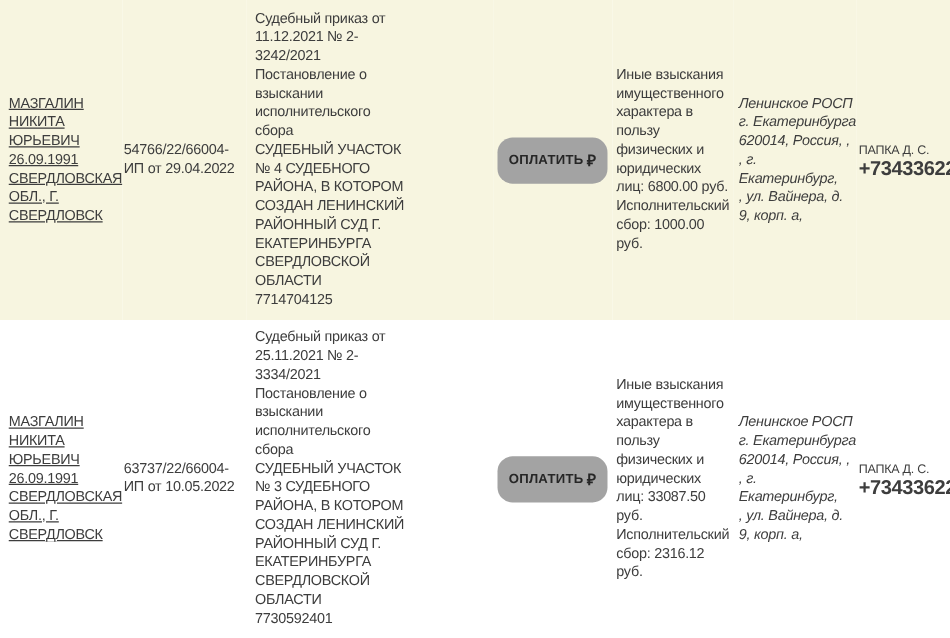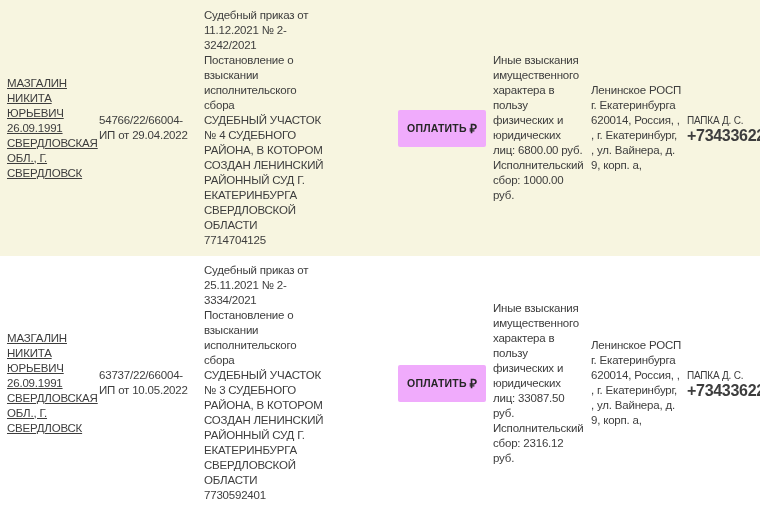--- a/index.html
+++ b/index.html
@@ -22,31 +22,31 @@
     overflow: visible;
   }
   tr.row-odd  { background: #f7f5e0; height: 256px; }
   tr.row-even { background: #ffffff; height: 254px; }
   .cell-text { white-space: pre-line; }
   .debtor-cell     { padding-left: 7px;  padding-right: 1px; text-decoration: underline; }
   .case-cell       { padding-left: 1px;  padding-right: 3px; }
   .requisites-cell { padding-left: 7px;  padding-right: 8px; }
   .pay-cell        { padding-left: 3px;  }
   .subject-cell    { padding-left: 3px;  padding-right: 2px; }
-  .department-cell { padding-left: 4px;  }
+  .department-cell { padding-left: 4px; font-style: italic;  }
   .officer-cell    { padding-left: 2px;  }
   .pay-button {
     display: inline-flex;
     align-items: center;
     justify-content: center;
     width: 88px;
     height: 37px;
-    background: #f0abfc;
+    background: #a3a3a3;
     border: none;
-    border-radius: 2px;
+    border-radius: 12px;
     cursor: pointer;
     font-family: "Liberation Sans", sans-serif;
     font-weight: 700;
     font-size: 10.5px;
     letter-spacing: 0.2px;
     color: #262626;
   }
   .ruble-icon {
     font-weight: 700;
     font-size: 12.5px;

